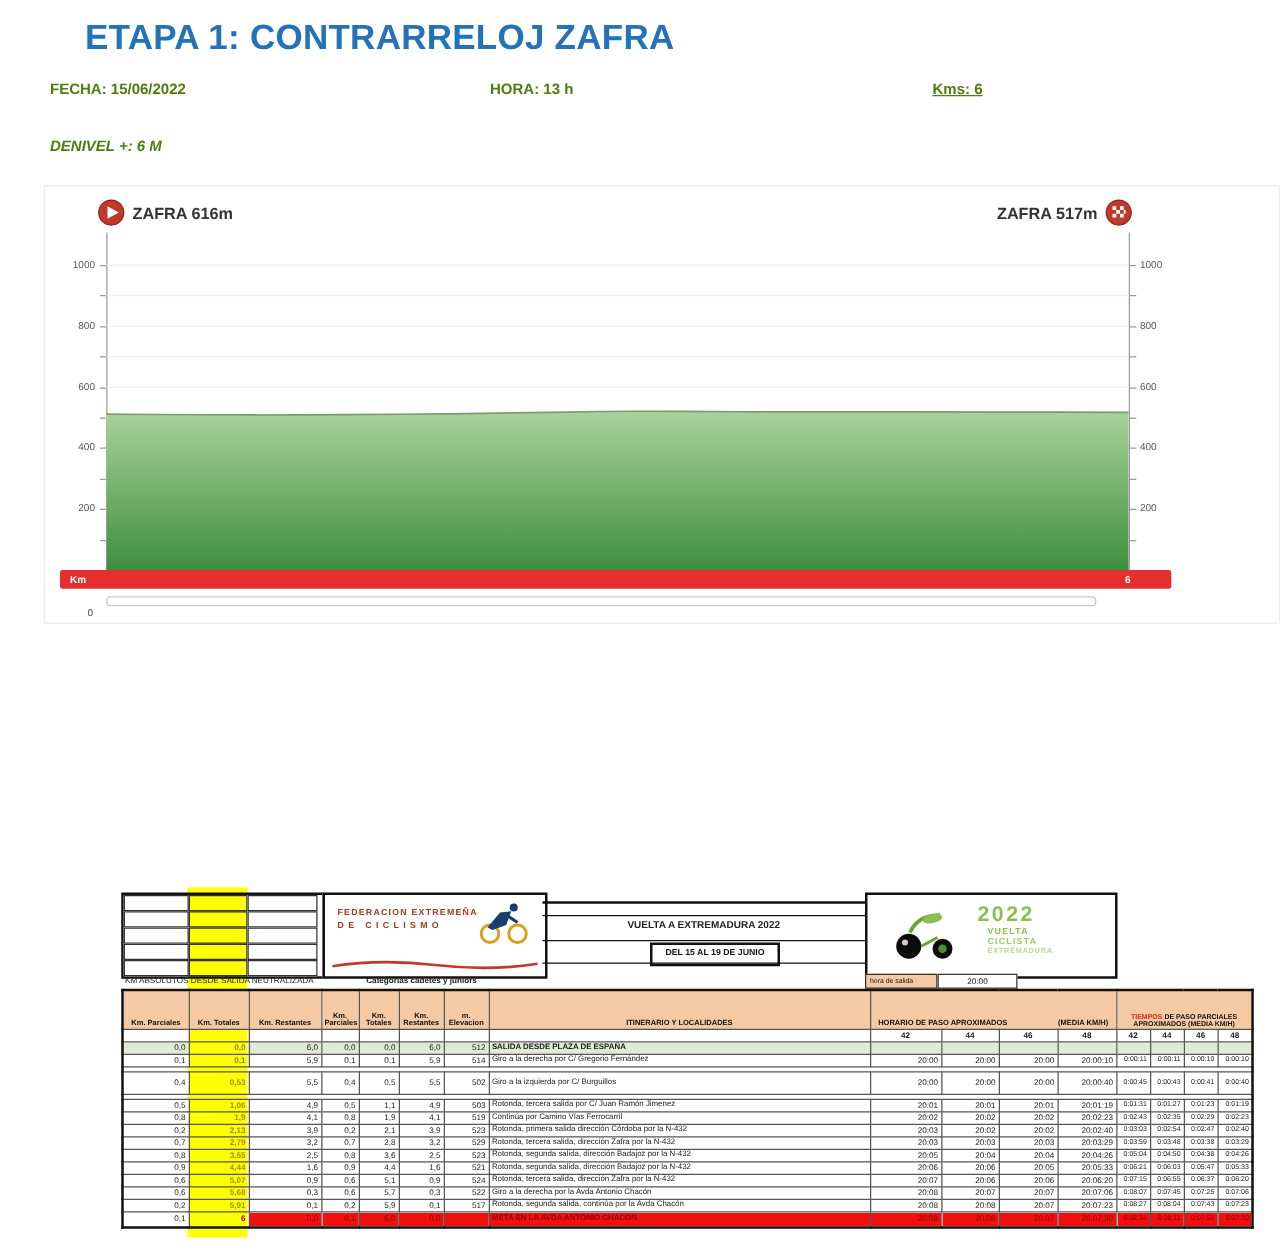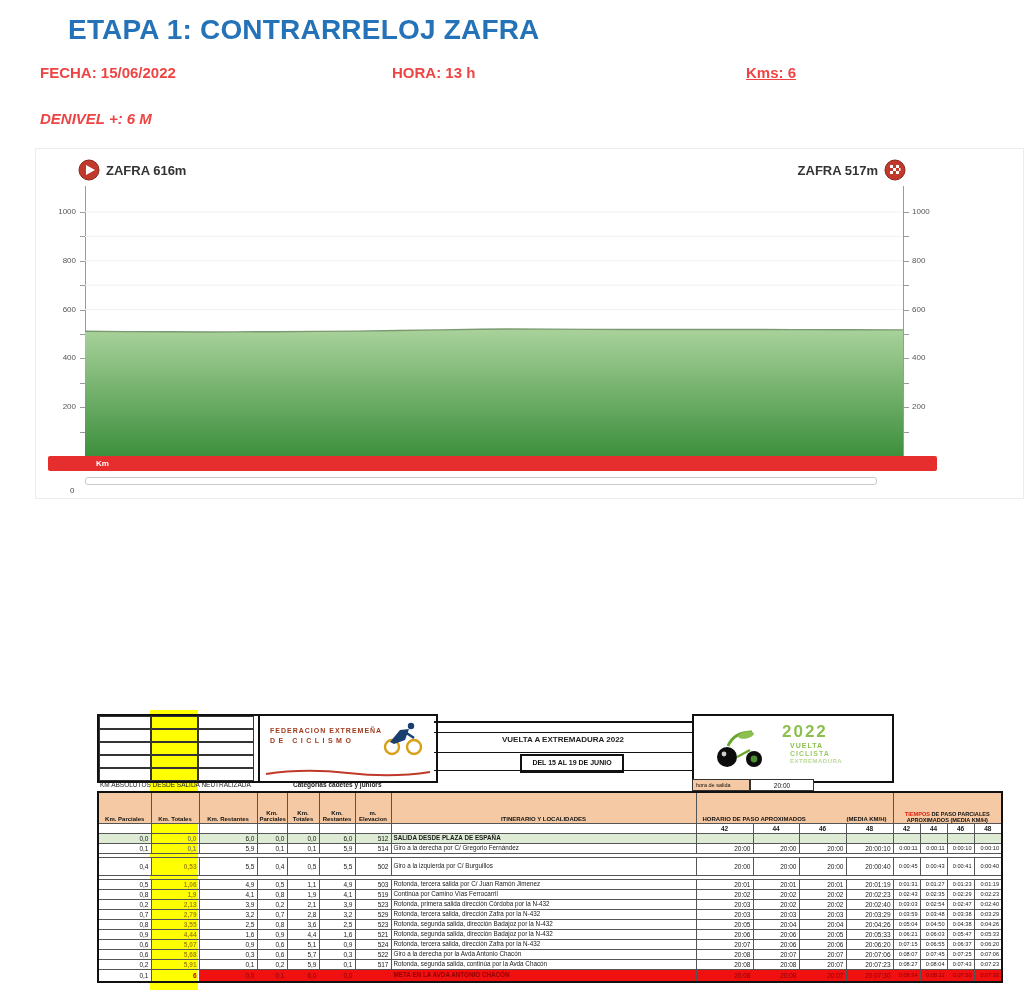--- a/index.html
+++ b/index.html
@@ -2,30 +2,30 @@
 <html><head>
 <meta charset="utf-8">
 <style>
   html,body{margin:0;padding:0;background:#fff;}
   #root{position:relative;width:1024px;height:1005px;background:#fff;overflow:hidden;
         font-family:"Liberation Sans","DejaVu Sans",sans-serif;color:#111;}
   .abs{position:absolute;}
 
   
   .page-title{left:40px;top:14px;font-size:28px;font-weight:bold;color:#2472B8;letter-spacing:.2px;margin-left:28px;}
-  .info{font-size:15px;font-weight:bold;color:#ef4444;}
+  .info{font-size:12px;font-weight:bold;color:#4d7c0f;}
 
   
   .chart-panel{left:35px;top:148px;width:987px;height:349px;border:1px solid #ececec;background:#fff;}
   .axis-line{width:1px;background:#9a9a9a;}
   .ytick{height:1px;width:5px;background:#9a9a9a;}
   .ylab{font-size:8px;color:#555;line-height:8px;}
   .endpoint-label{font-size:13px;font-weight:bold;color:#333;}
   .kmbar{left:48px;top:456px;width:889px;height:15px;background:#E62E2E;border-radius:2px;}
-  .kmbar span{position:absolute;top:3px;font-size:8px;font-weight:bold;color:#fff;line-height:9px;margin-left:40px;}
+  .kmbar span{position:absolute;top:3px;font-size:8px;font-weight:bold;color:#fff;line-height:9px;}
   .scrollbar{left:85px;top:477px;width:790px;height:6px;background:#fff;border:1px solid #c9c9c9;border-radius:3px;}
   .origin{left:70px;top:486px;font-size:8px;color:#444;}
 
   
   .yellow-band{left:150px;top:710px;width:48px;height:280px;background:#FFFF00;}
   .topgrid{left:97px;top:714px;width:159px;height:65px;border:2px solid #111;display:grid;
            grid-template-columns:52px 47px 56px;grid-template-rows:repeat(5,1fr);}
   .topgrid div{border:1px solid #333;background:#fff;}
   .topgrid div.mid{background:transparent;}
   .fedbox{left:258px;top:714px;width:176px;height:65px;border:2px solid #111;background:#fff;overflow:hidden;}

